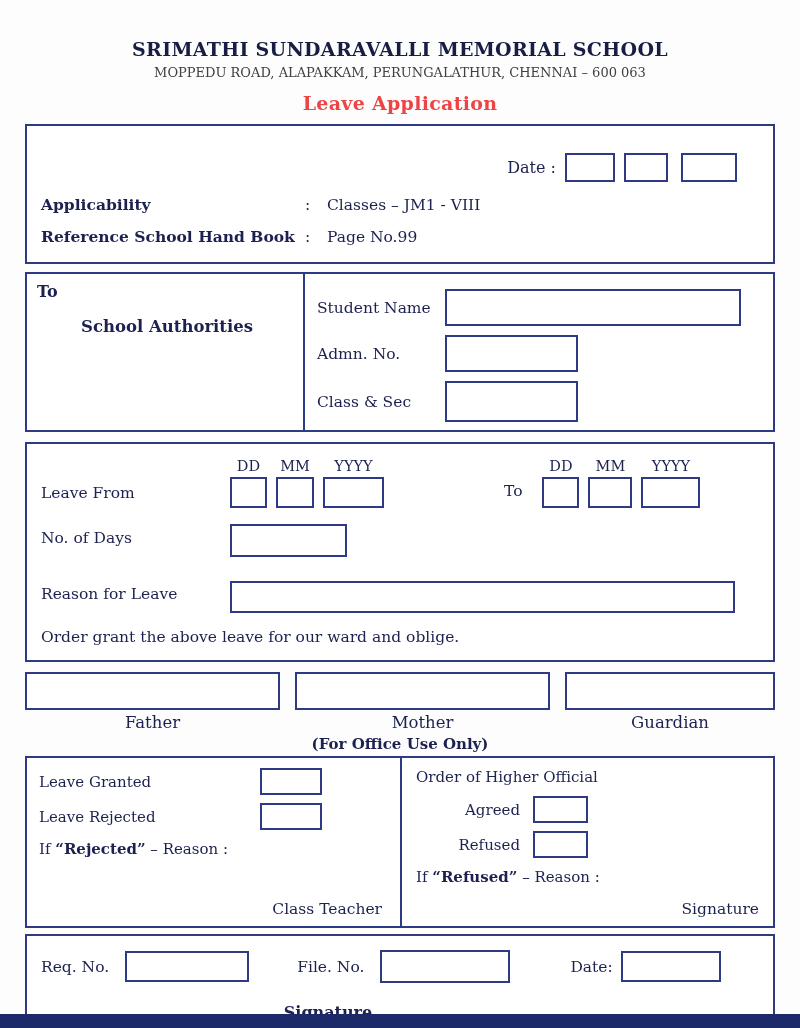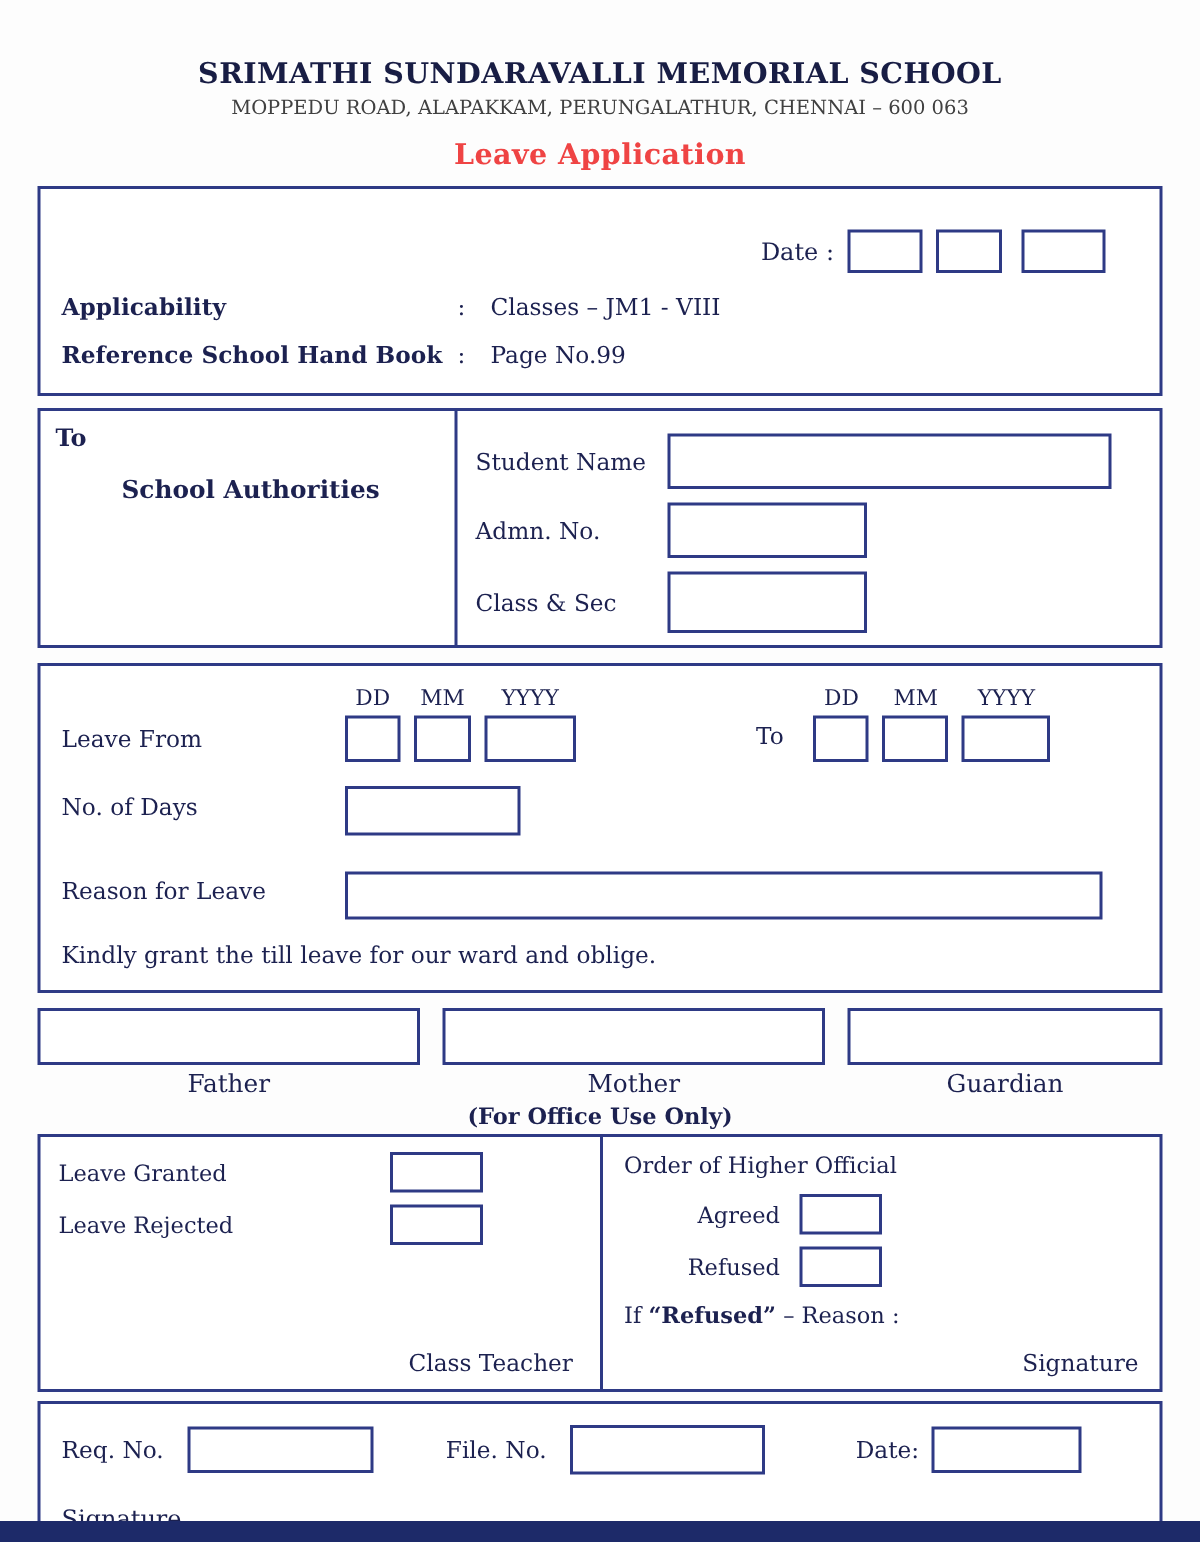--- a/index.html
+++ b/index.html
@@ -90,21 +90,21 @@
   .right-footer{text-align:right;padding-right:4px;padding-top:10px;}
 
   
   .footer-box{margin-top:6px;padding:14px 14px 18px;}
   .frow{display:flex;align-items:center;font-size:15.5px;}
   .req-box{width:124px;height:31px;margin-left:16px;}
   .file-lbl{margin-left:48px;}
   .file-box{width:130px;height:33px;margin-left:16px;}
   .fdate-lbl{margin-left:60px;}
   .fdate-box{width:100px;height:31px;margin-left:8px;}
-  .fsign{margin-top:20px;text-align:left;padding-right:16px;font-weight:normal;font-size:16px;}
+  .fsign{margin-top:20px;text-align:center;padding-right:16px;font-weight:bold;font-size:16px;}
 
   .bottom-bar{position:absolute;left:0;bottom:0;width:100%;height:14px;background:var(--bottom-bar);}
 </style>
 </head>
 <body>
 
 <div class="page">
 
   <header>
     <div class="school-name">SRIMATHI SUNDARAVALLI MEMORIAL SCHOOL</div>
@@ -186,21 +186,21 @@
       </div>
     </div>
     <div class="days-row">
       <span class="leave-lbl">No. of Days</span>
       <span class="fillbox days-box"></span>
     </div>
     <div class="reason-row">
       <span class="leave-lbl">Reason for Leave</span>
       <span class="fillbox reason-box"></span>
     </div>
-    <div class="request-line">Kindly grant the till leave for our ward and oblige.</div>
+    <div class="request-line">Order grant the above leave for our ward and oblige.</div>
   </section>
 
   <div class="sig-row">
     <span class="fillbox sig-box sig-w1"></span>
     <span class="fillbox sig-box sig-w2"></span>
     <span class="fillbox sig-box sig-w3"></span>
   </div>
   <div class="sig-labels">
     <span class="sig-w1">Father</span>
     <span class="sig-w2">Mother</span>
@@ -212,20 +212,23 @@
   <section class="box office-box">
     <div class="office-left">
       <div class="orow">
         <span class="olabel">Leave Granted</span>
         <span class="fillbox obox"></span>
       </div>
       <div class="orow">
         <span class="olabel">Leave Rejected</span>
         <span class="fillbox obox"></span>
       </div>
+      <div class="ifline">
+        <span>If </span><strong>“Rejected”</strong><span> – Reason :</span>
+      </div>
       <div class="ofooter left-footer">Class Teacher</div>
     </div>
     <div class="office-right">
       <div class="oright-title">Order of Higher Official</div>
       <div class="orow r">
         <span class="olabel-r">Agreed</span>
         <span class="fillbox obox"></span>
       </div>
       <div class="orow r">
         <span class="olabel-r">Refused</span>

